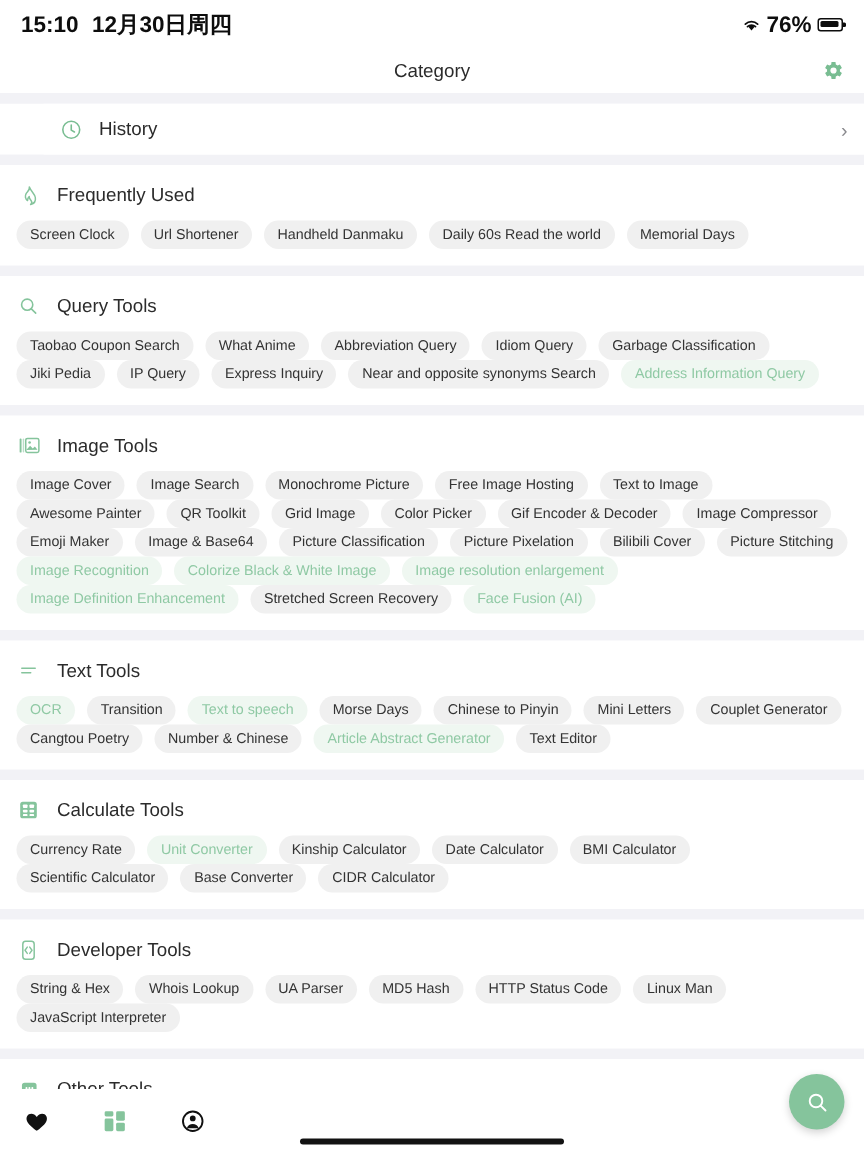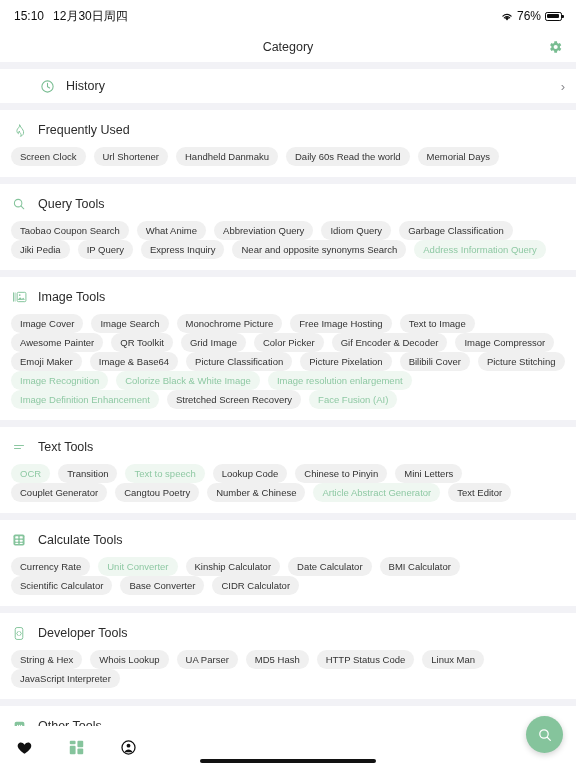--- a/index.html
+++ b/index.html
@@ -8,21 +8,21 @@
     font-family: "Liberation Sans", sans-serif;
     background: #f2f2f6;
     overflow: hidden;
   }
   .screen { width: 576px; height: 768px; position: relative; background: #f2f2f6; }
 
   
   .statusbar {
     height: 18px; background: #ffffff;
     display: flex; align-items: center; justify-content: space-between;
-    padding: 16px 14px; font-size: 12px; color: #0d0d0d; font-weight: normal;
+    padding: 16px 14px; font-size: 15px; color: #0d0d0d; font-weight: bold;
   }
   .sb-left { display: flex; align-items: center; gap: 9px; }
   .sb-right { display: flex; align-items: center; gap: 4px; }
   .wifi-ico { display: block; }
   .batt { width: 17px; height: 9px; border: 1.1px solid #0d0d0d; border-radius: 2.2px; position: relative; }
   .batt::after { content: ""; position: absolute; right: -3px; top: 2.6px; width: 1.6px; height: 3.4px; background: #0d0d0d; border-radius: 0 1px 1px 0; }
   .batt i { position: absolute; left: 1.2px; top: 1.2px; bottom: 1.2px; width: 76%; background: #0d0d0d; border-radius: 1px; display: block; }
 
   
   .titlebar {
@@ -209,21 +209,21 @@
               <svg width="14" height="12" viewBox="0 0 24 24">
                 <path d="M3 9h18M3 15h12" stroke="#85c49c" stroke-width="1.9" stroke-linecap="round"></path>
               </svg>
             </span>
             <span class="sec-title">Text Tools</span>
           </div>
           <div class="chips">
             <span class="chip hl">OCR</span>
             <span class="chip">Transition</span>
             <span class="chip hl">Text to speech</span>
-            <span class="chip">Lookup Code</span>
+            <span class="chip">Morse Days</span>
             <span class="chip">Chinese to Pinyin</span>
             <span class="chip">Mini Letters</span>
             <span class="chip">Couplet Generator</span>
             <span class="chip">Cangtou Poetry</span>
             <span class="chip">Number &amp; Chinese</span>
             <span class="chip hl">Article Abstract Generator</span>
             <span class="chip">Text Editor</span>
           </div>
         </div>
         <div class="card pad">

